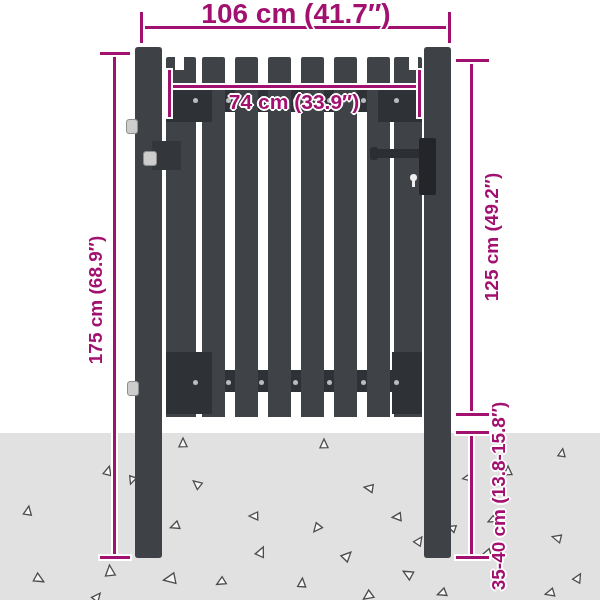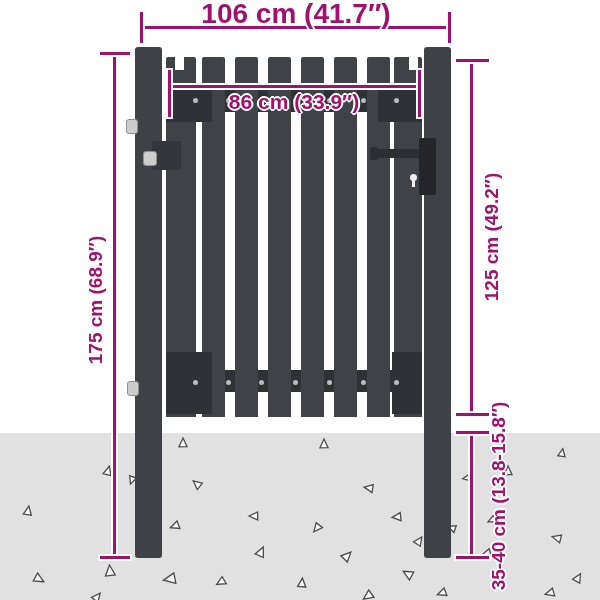--- a/index.html
+++ b/index.html
@@ -124,21 +124,21 @@
   <div class="abs" style="left:412px;top:180px;width:3px;height:7px;background:#efefef"></div>
 
   <div class="abs dline" style="left:140px;top:26px;width:311px;height:3px"></div>
   <div class="abs dline" style="left:140px;top:12px;width:3px;height:31px"></div>
   <div class="abs dline" style="left:448px;top:12px;width:3px;height:31px"></div>
   <div class="abs dlabel" style="left:296px;top:14px;font-size:28px">106 cm (41.7″)</div>
 
   <div class="abs dline" style="left:168px;top:85px;width:253px;height:3px"></div>
   <div class="abs dline" style="left:168px;top:70px;width:3px;height:47px"></div>
   <div class="abs dline" style="left:418px;top:70px;width:3px;height:47px"></div>
-  <div class="abs dlabel" style="left:294px;top:102px;font-size:21px">86 cm (33.9″)</div>
+  <div class="abs dlabel" style="left:294px;top:102px;font-size:21px">74 cm (33.9″)</div>
 
   <div class="abs dline" style="left:113px;top:52px;width:3px;height:506px"></div>
   <div class="abs dline" style="left:100px;top:52px;width:30px;height:3px"></div>
   <div class="abs dline" style="left:100px;top:556px;width:30px;height:3px"></div>
   <div class="abs dlabel rot" style="left:96px;top:300px;font-size:19px">175 cm (68.9″)</div>
 
   <div class="abs dline" style="left:470px;top:59px;width:3px;height:357px"></div>
   <div class="abs dline" style="left:456px;top:59px;width:33px;height:3px"></div>
   <div class="abs dline" style="left:456px;top:413px;width:33px;height:3px"></div>
   <div class="abs dlabel rot" style="left:492px;top:237px;font-size:19px">125 cm (49.2″)</div>

